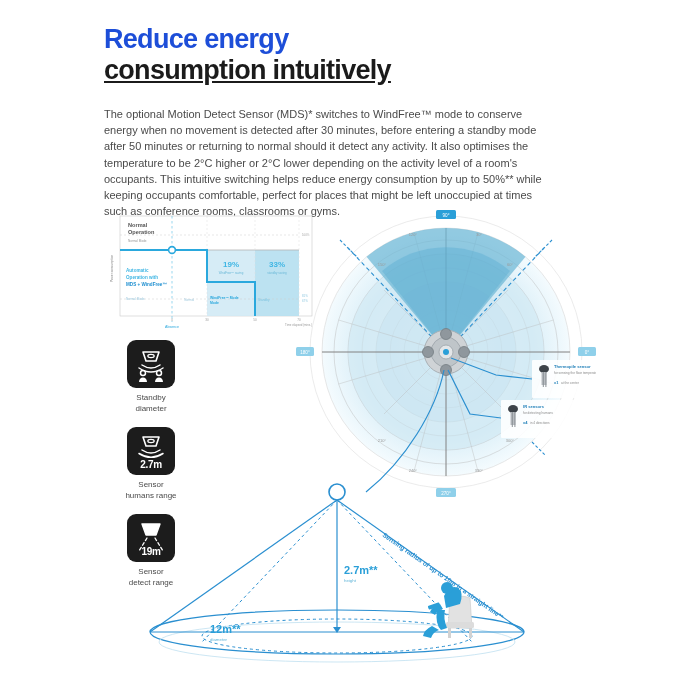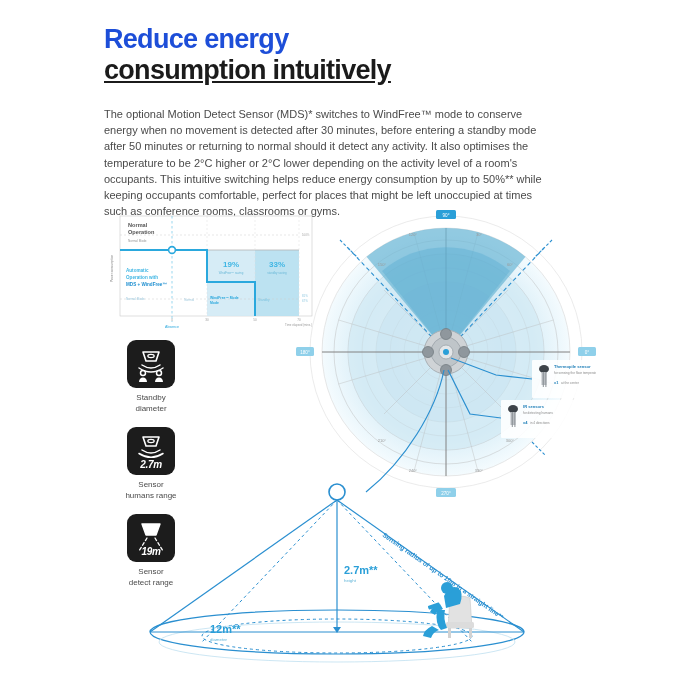--- a/index.html
+++ b/index.html
@@ -33,21 +33,21 @@
 
   
   .chart-wrap{position:absolute;left:104px;top:210px;width:218px;height:122px;}
   .chart-svg{display:block;}
 
   
   .tiles{position:absolute;left:105px;top:340px;width:92px;}
   .tile{margin-bottom:13px;}
   .tile-box{
     width:48px;height:48px;border-radius:9px;background:#1c1c1c;
-    margin:0 auto;position:relative;font-style:italic;
+    margin:0 auto;position:relative;
   }
   .tile-cap{
     text-align:center;font-size:8px;line-height:10.5px;color:#4a4a4a;
     margin-top:5px;
   }
   .tile-num{
     position:absolute;left:0;right:0;bottom:5px;text-align:center;
     color:#fff;font-size:10px;font-weight:bold;letter-spacing:-0.3px;
   }
 

